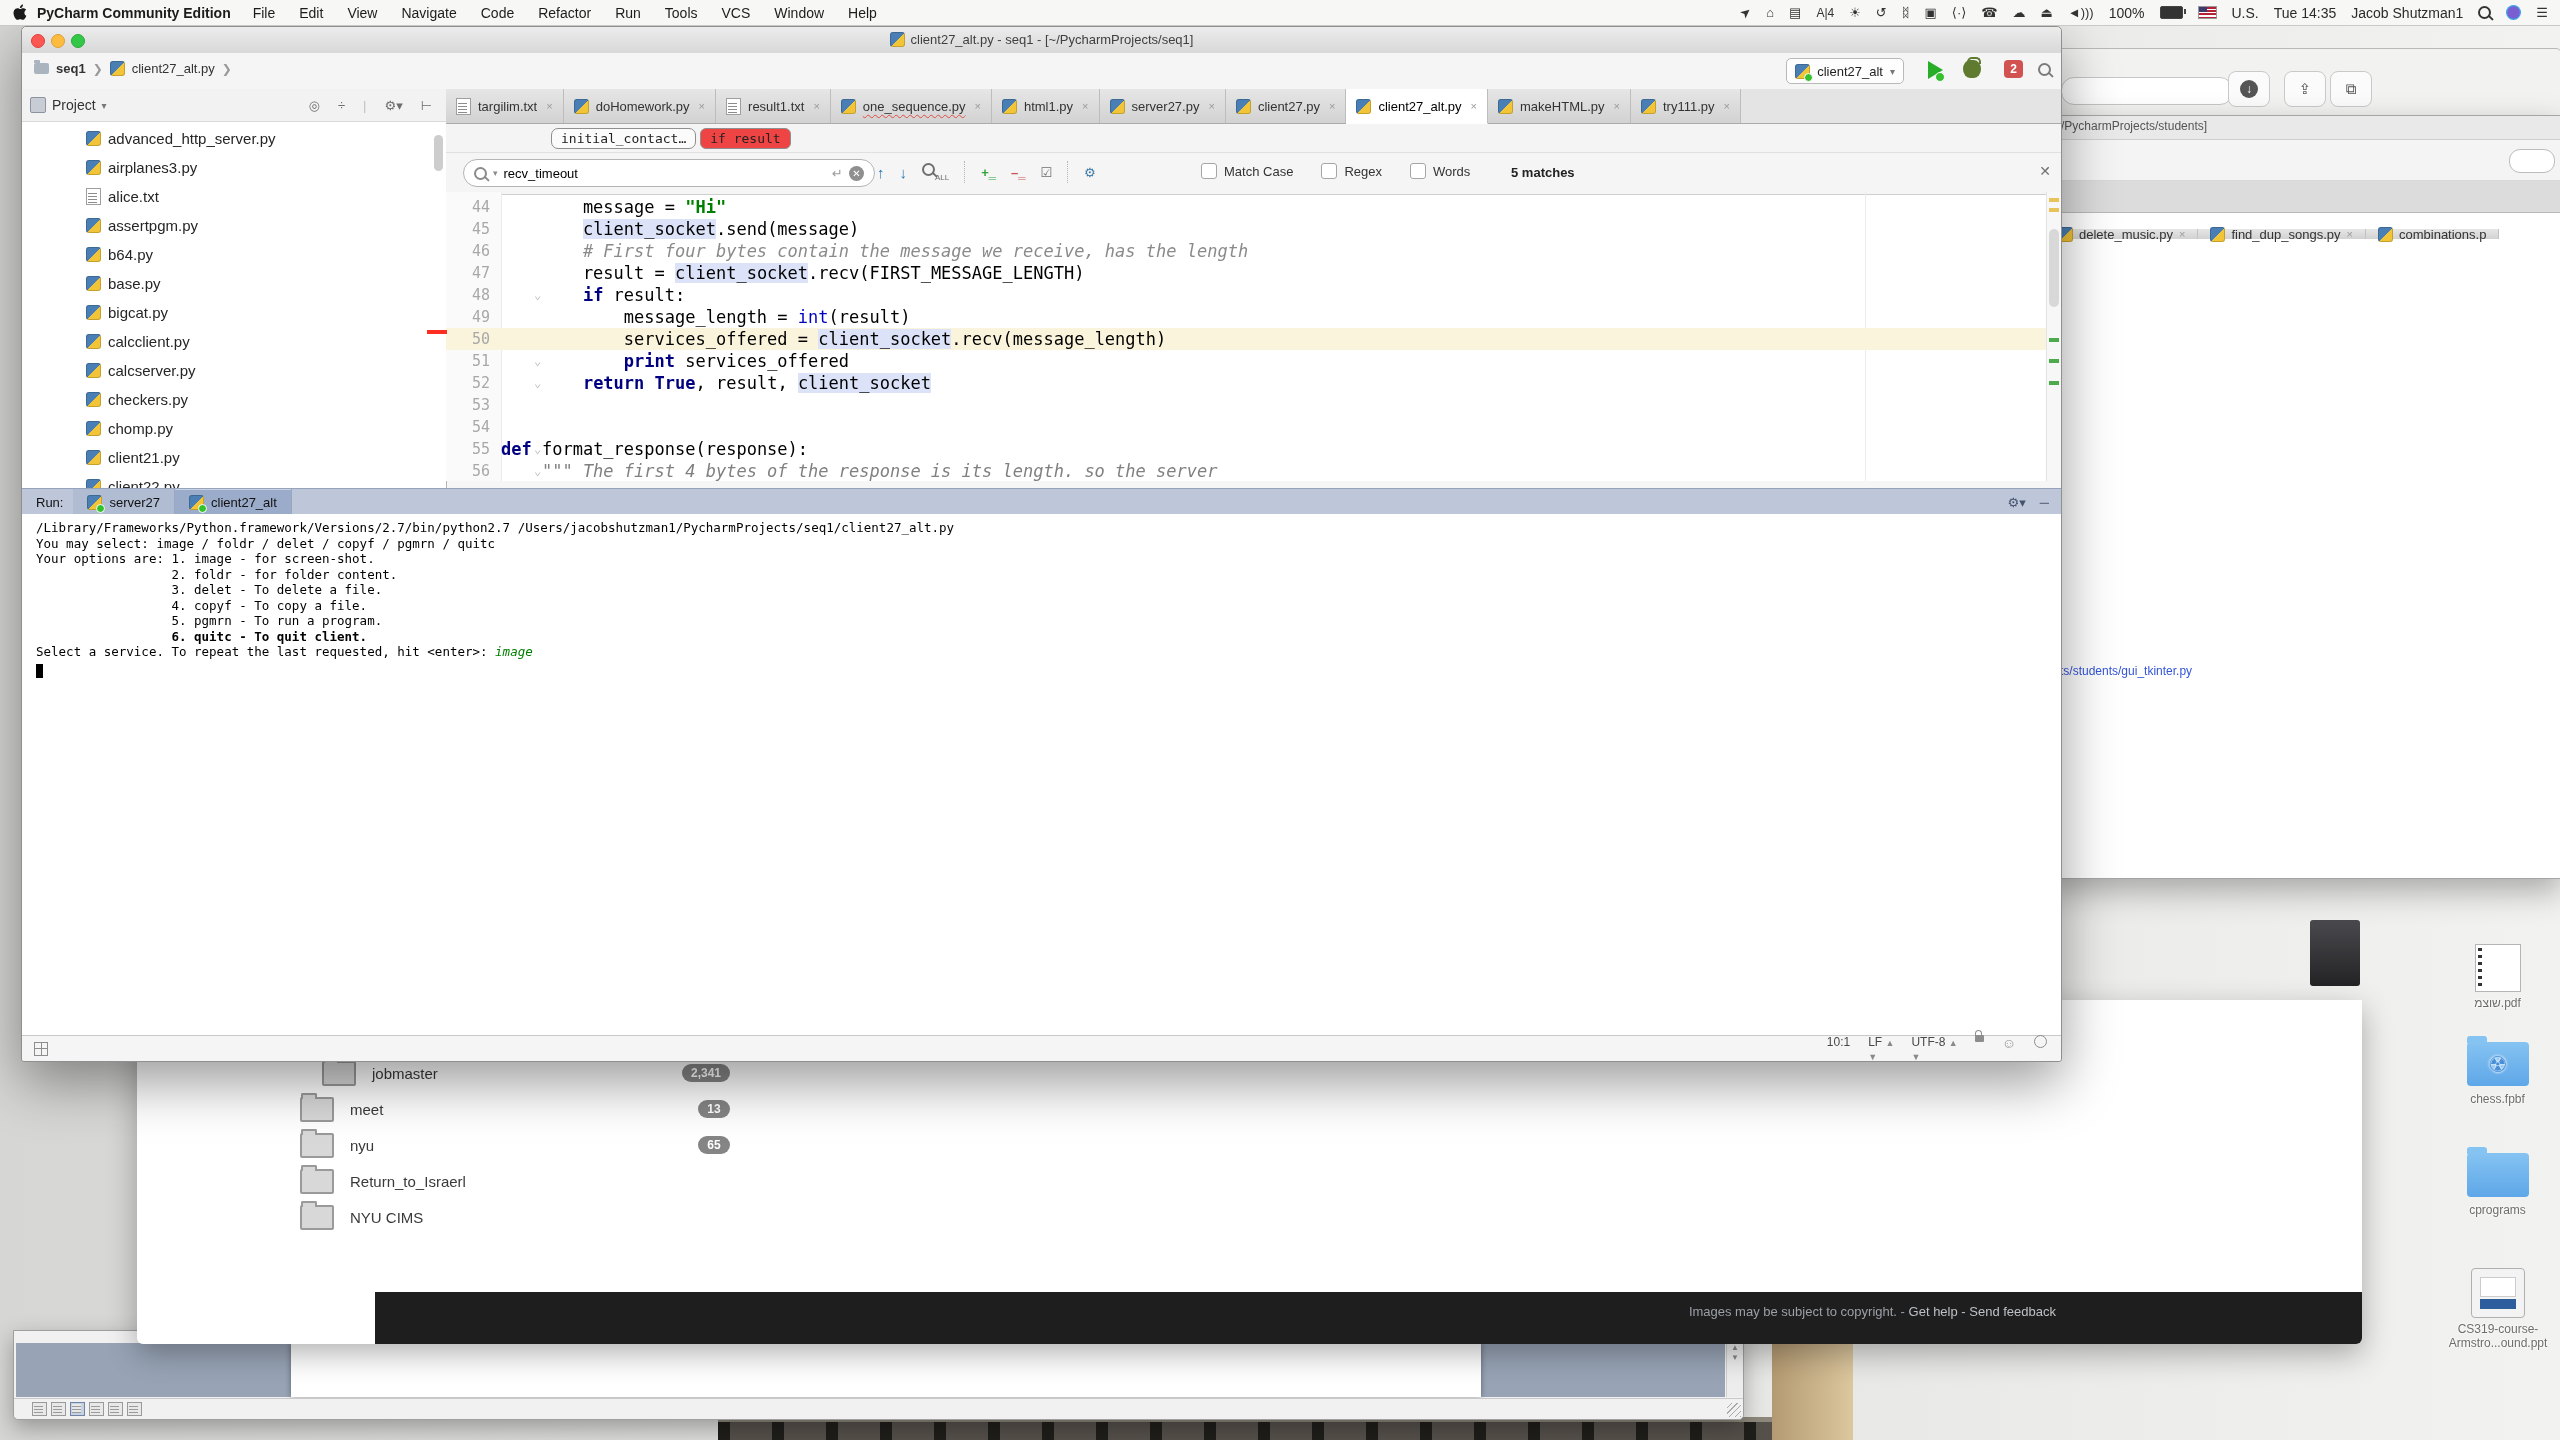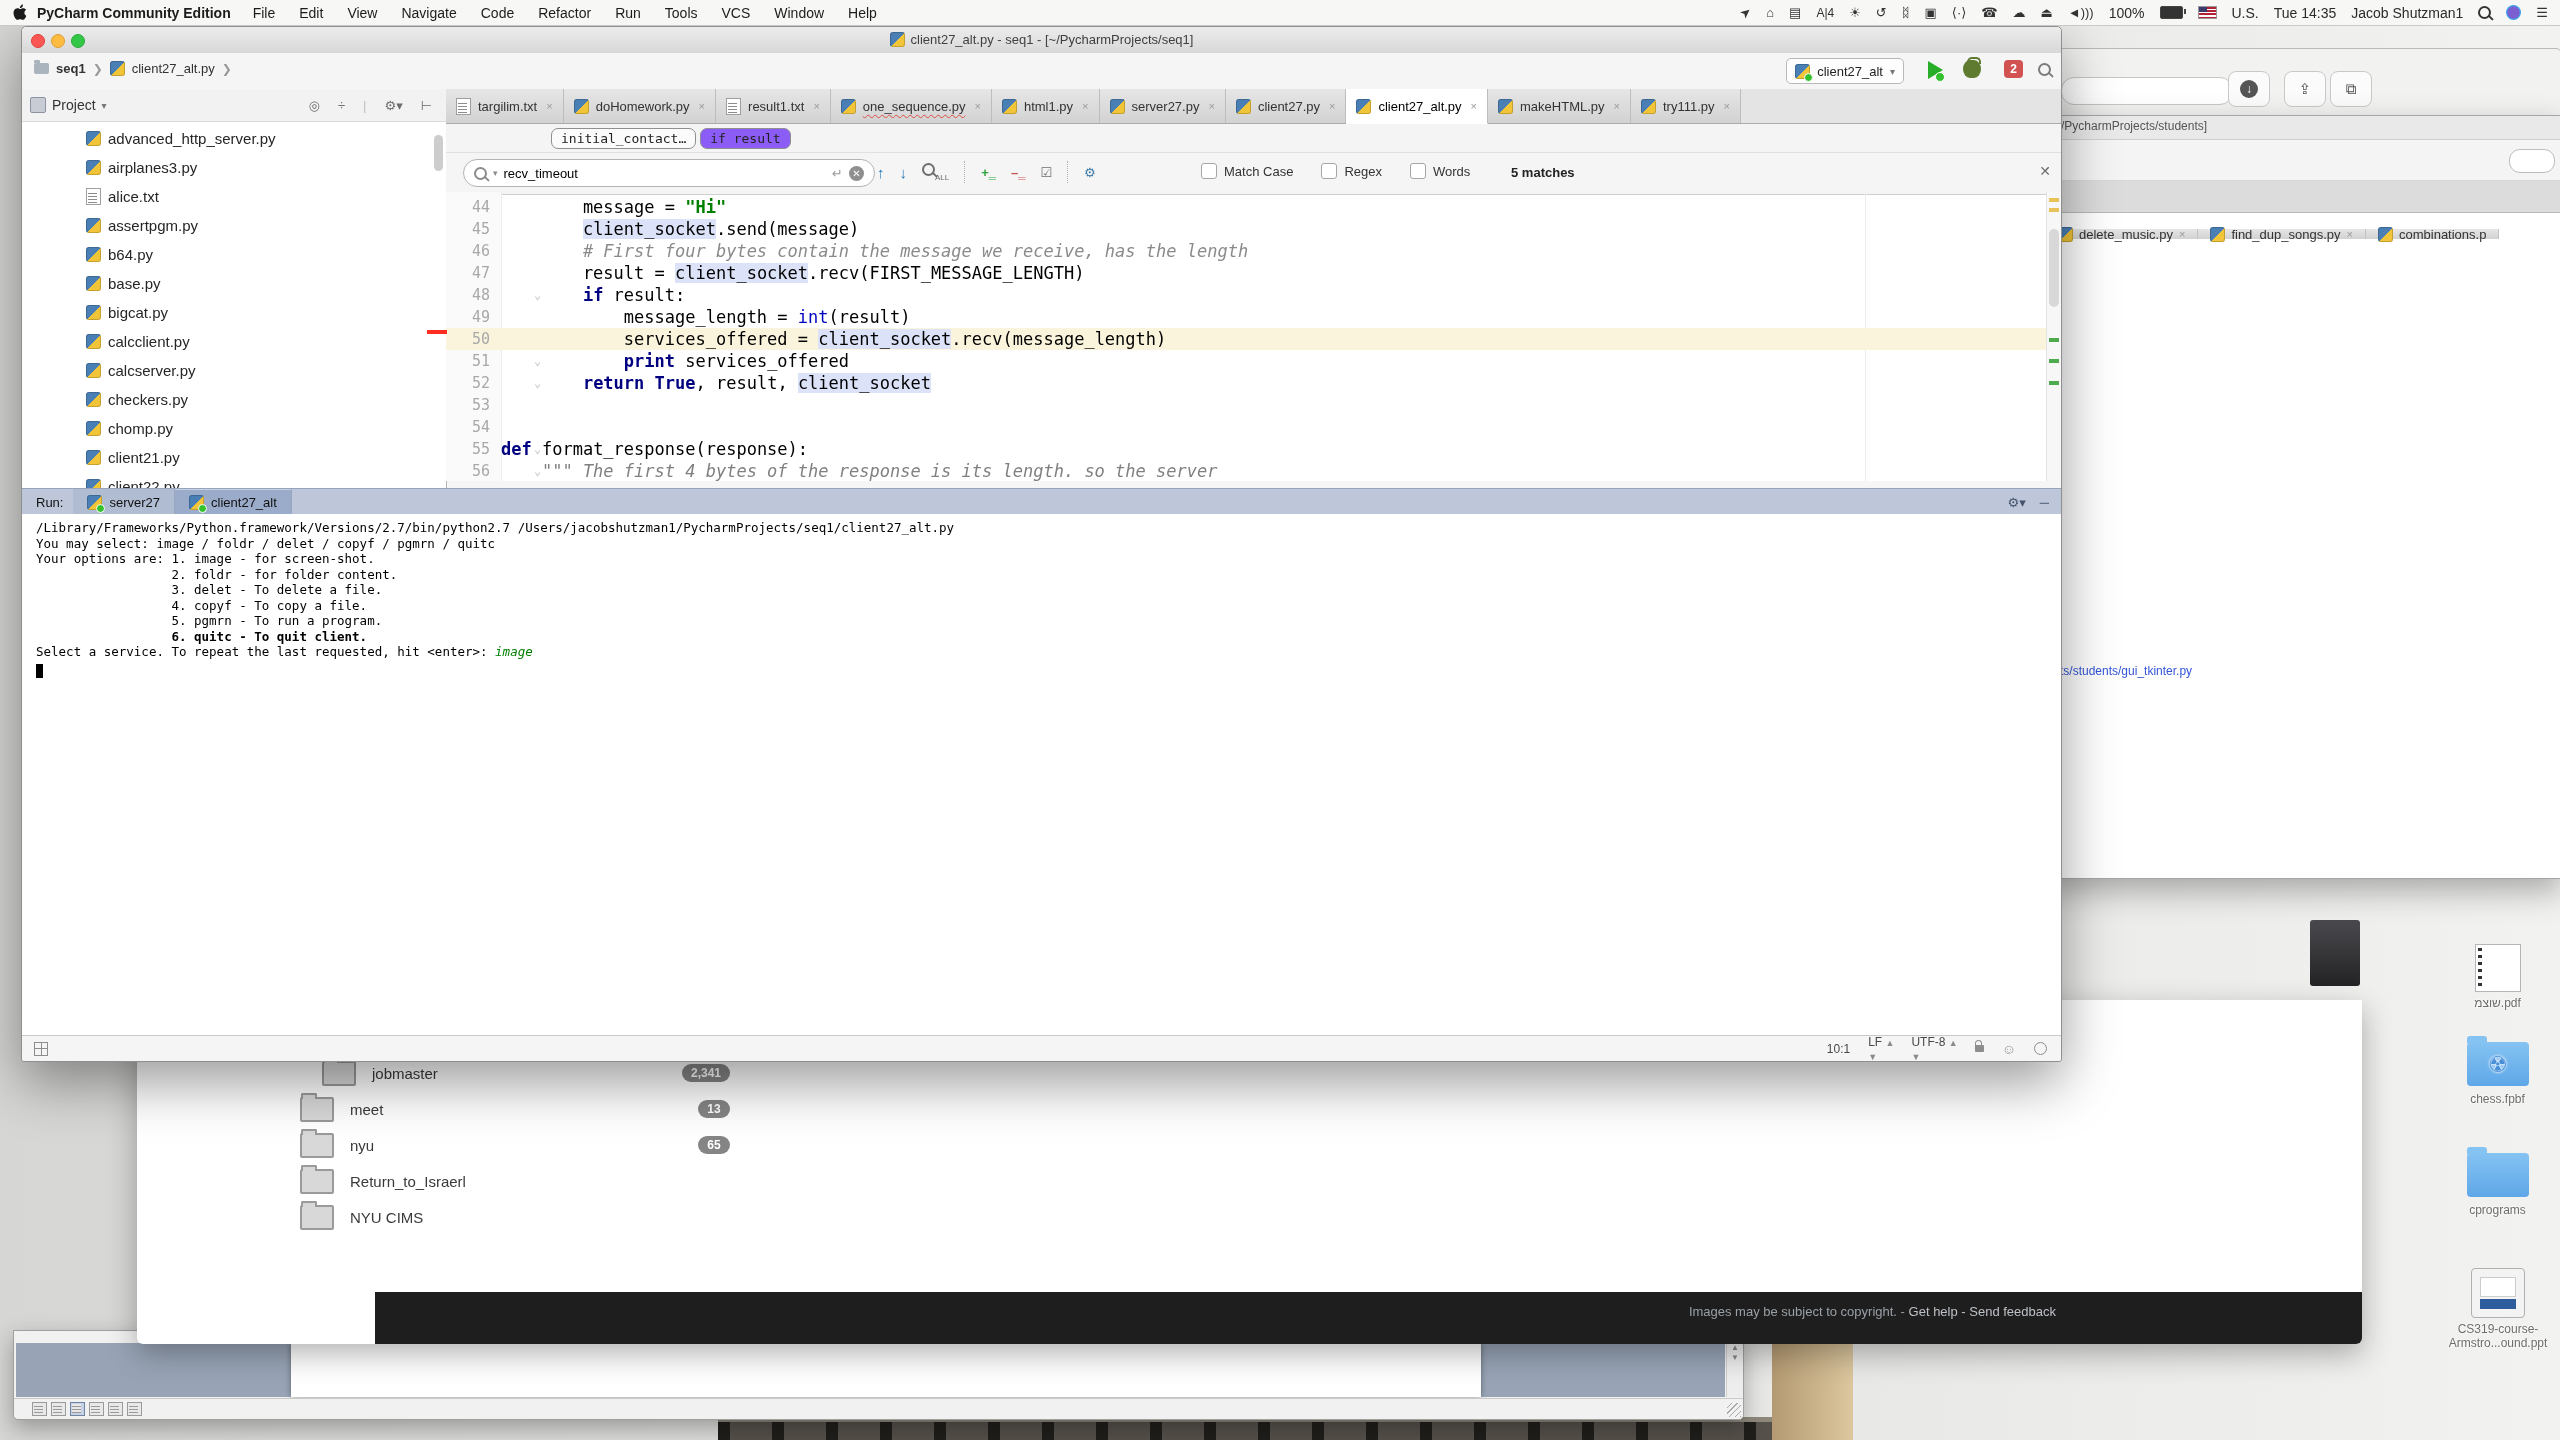--- a/index.html
+++ b/index.html
@@ -132,21 +132,21 @@
   
   #editor{position:absolute;left:424px;top:62px;right:0;height:392px;background:#fff;}
   #etabs{height:34px;background:#e4e4e4;border-bottom:1px solid #ababab;display:flex;}
   .etab{display:flex;align-items:center;gap:7px;padding:0 10px;font-size:13px;color:#333;
         background:linear-gradient(#e6e6e6,#d2d2d2);border-right:1px solid #bdbdbd;}
   .etab.active{background:#fff;color:#000;border-bottom:1px solid #fff;margin-bottom:-1px;}
   .etab .x{color:#9a9a9a;font-size:11px;margin-left:2px;}
   .etab .err{text-decoration:underline wavy #e04b40 1px;text-underline-offset:3px;}
   #pillsbar{height:28px;background:#f4f4f4;border-bottom:1px solid #e0e0e0;display:flex;align-items:center;gap:4px;padding-left:105px;text-align:center;}
   .pill{font-family:"DejaVu Sans Mono",monospace;font-size:13px;color:#222;border:1px solid #8f8f8f;border-radius:7px;padding:2px 9px;background:#fbfbfb;}
-  .pill.yellow{background:#8b5cf6;}
+  .pill.yellow{background:#ef4444;border-radius:6px;}
   #searchbar{height:41px;background:#f5f5f5;border-bottom:1px solid #cfcfcf;position:relative;display:flex;align-items:center;}
   #sfield{position:absolute;left:17px;top:6px;width:390px;height:26px;background:#fff;border:1px solid #b4b4b4;border-radius:14px;
           display:flex;align-items:center;gap:6px;padding:0 10px;font-size:13px;color:#000;}
   #sfield .mag{color:#8b8b8b;}
   #sfield .q{flex:1;}
   #sfield .enter{color:#9a9a9a;font-size:13px;}
   #sfield .clear{width:15px;height:15px;background:#8f8f8f;border-radius:50%;color:#fff;font-size:10px;text-align:center;line-height:15px;}
   #sctrls{position:absolute;left:431px;top:6px;display:flex;align-items:center;gap:15px;height:26px;}
   #sctrls .up{color:#2a7ab5;font-weight:bold;font-size:15px;}
   #sctrls .down{color:#2a7ab5;font-weight:bold;font-size:15px;}
@@ -184,21 +184,21 @@
   #console{position:absolute;left:0;top:487px;right:0;bottom:25px;background:#fff;overflow:hidden;}
   .conline{position:absolute;left:14px;right:10px;height:15.5px;line-height:15.5px;font-family:"DejaVu Sans Mono",monospace;font-size:12.5px;color:#000;white-space:pre;}
   .cn-g{color:#008000;font-style:italic;}
   #cursor{position:absolute;left:14px;width:7px;height:14px;background:#000;}
 
   
   #statusbar{position:absolute;left:0;bottom:0;width:100%;height:25px;background:#f5f5f5;border-top:1px solid #c9c9c9;border-radius:0 0 3px 3px;
              display:flex;align-items:center;font-size:12px;color:#484848;}
   #statusbar .grid{margin-left:12px;width:12px;height:12px;border:1px solid #8d8d8d;
       background:linear-gradient(#8d8d8d,#8d8d8d) 50% 0/1px 100% no-repeat,linear-gradient(#8d8d8d,#8d8d8d) 0 50%/100% 1px no-repeat;}
-  #statusbar .right{margin-left:auto;display:flex;align-items:center;gap:18px;padding-right:14px;}
+  #statusbar .right{margin-left:auto;display:flex;align-items:flex-start;gap:18px;padding-right:14px;}
   .updn{font-size:9px;color:#8a8a8a;letter-spacing:-1px;}
 </style>
 </head>
 <body>
 
 <div id="piano" class="abs"></div>
 <div id="tanstrip" class="abs"></div>
 <div id="darkrect" class="abs"></div>
 
 <div class="dicon abs" style="left:2345px;top:58px;width:60px;">

